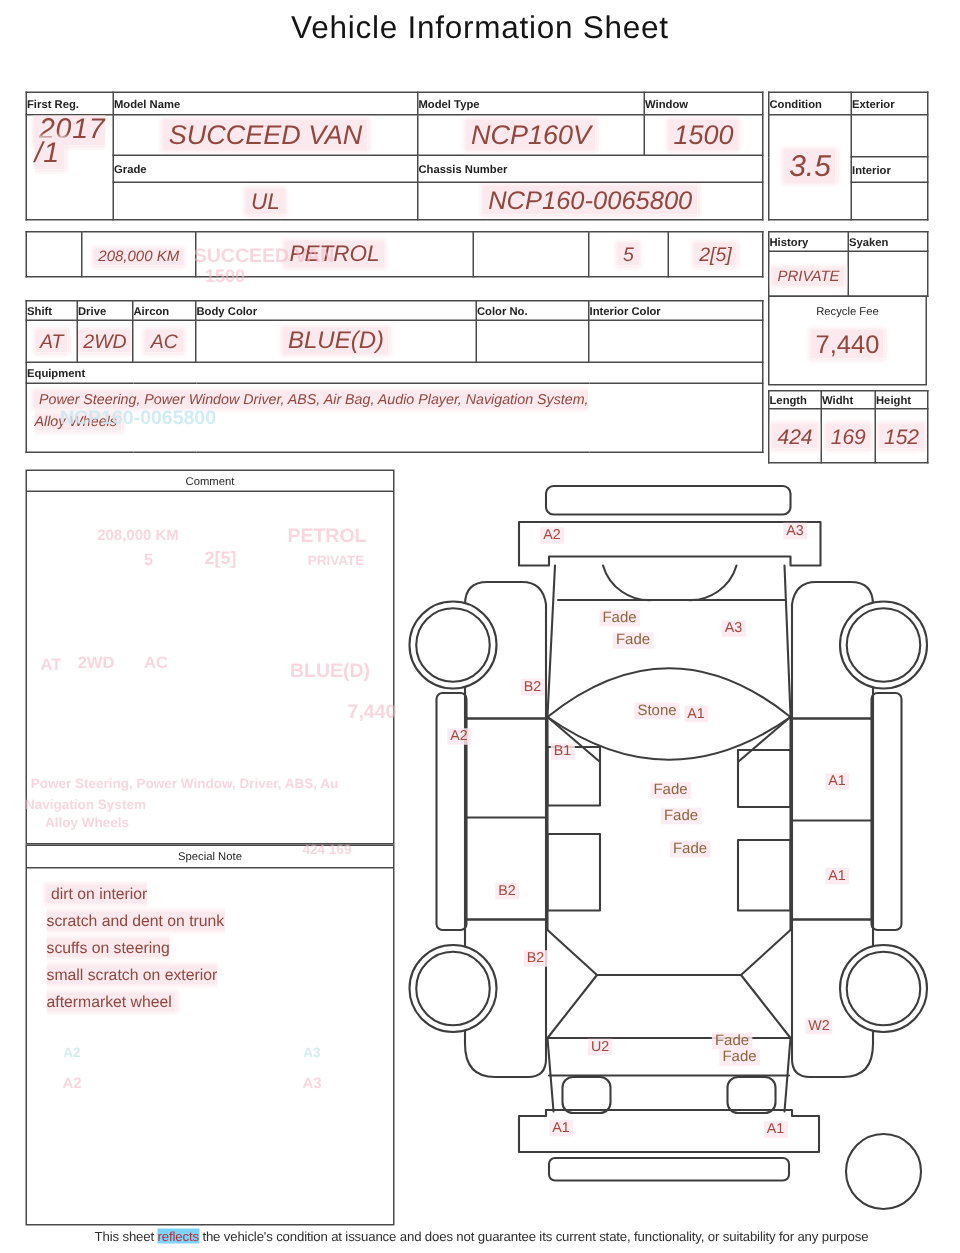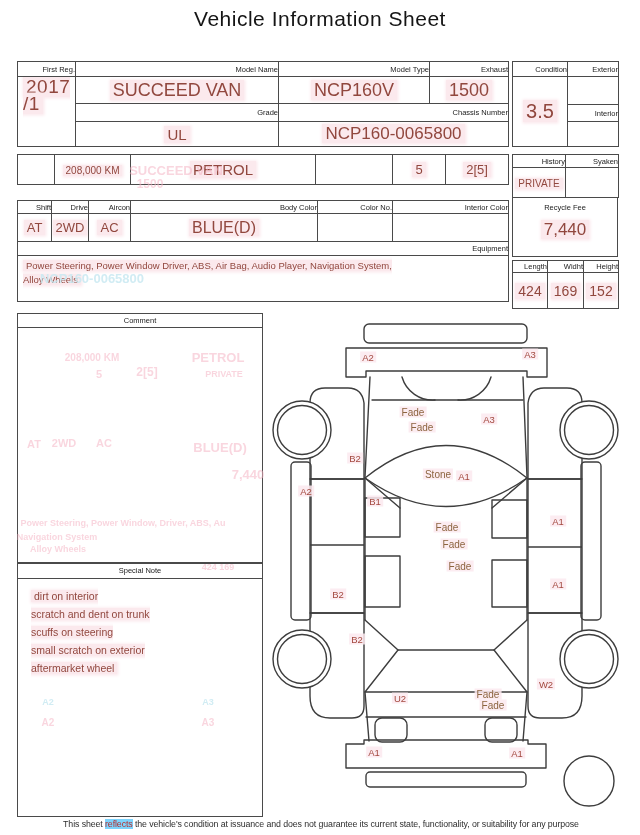--- a/index.html
+++ b/index.html
@@ -4,22 +4,22 @@
 <style>
   html,body{margin:0;padding:0;background:#fff;}
   .page{position:relative;width:640px;height:835px;background:#ffffff;
         font-family:"Liberation Sans",sans-serif;overflow:hidden;}
   .abs{position:absolute;}
   .title{left:0;top:7px;width:100%;text-align:center;font-size:21px;
          letter-spacing:.5px;color:#151515;}
   
   table.grid{position:absolute;border-collapse:collapse;table-layout:fixed;}
   .grid th,.grid td{border:1px solid #4a4a4a;padding:0;font-weight:normal;overflow:hidden;}
-  .grid th{font-size:7.5px;color:#222;text-align:right;vertical-align:middle;}
-  .grid td{text-align:center;vertical-align:middle;font-size:12px;}
+  .grid th{font-size:7.5px;color:#222;text-align:left;vertical-align:middle;font-weight:bold;}
+  .grid td{text-align:center;vertical-align:middle;font-size:12px;font-style:italic;}
   .cell-left{text-align:left !important;vertical-align:top !important;padding:2px 5px !important;}
   
   .pill{display:inline;white-space:pre-line;color:var(--value-red);
         background:var(--value-bg);padding:0 3px;
         box-shadow:0 0 3px 1.5px var(--value-bg);}.v95{font-size:9.5px;line-height:10.5px;}.v10{font-size:10px;}
   .v13{font-size:13px;}.v14{font-size:14px;}.v15{font-size:15px;}.v16{font-size:16px;}
   .v17{font-size:17px;}.v18{font-size:18px;}.v20{font-size:20px;}
   .firstreg{font-size:19px;line-height:16px;letter-spacing:.5px;}
   .note{font-size:10.5px;line-height:11.4px;}
   
@@ -58,21 +58,21 @@
         <col style="width:58px">
         <col style="width:203px">
         <col style="width:151px">
         <col style="width:79px">
       </colgroup>
     <tbody>
         <tr style="height:15px">
       <th>First Reg.</th>
       <th>Model Name</th>
       <th>Model Type</th>
-      <th>Exhaust</th>
+      <th>Window</th>
     </tr>
     <tr style="height:27px">
       <td rowspan="3" class="cell-left"><span class="pill firstreg">2017
 /1</span></td>
       <td><span class="pill v18">SUCCEED VAN</span></td>
       <td><span class="pill v18">NCP160V</span></td>
       <td><span class="pill v18">1500</span></td>
     </tr>
     <tr style="height:18px">
       <th>Grade</th>

